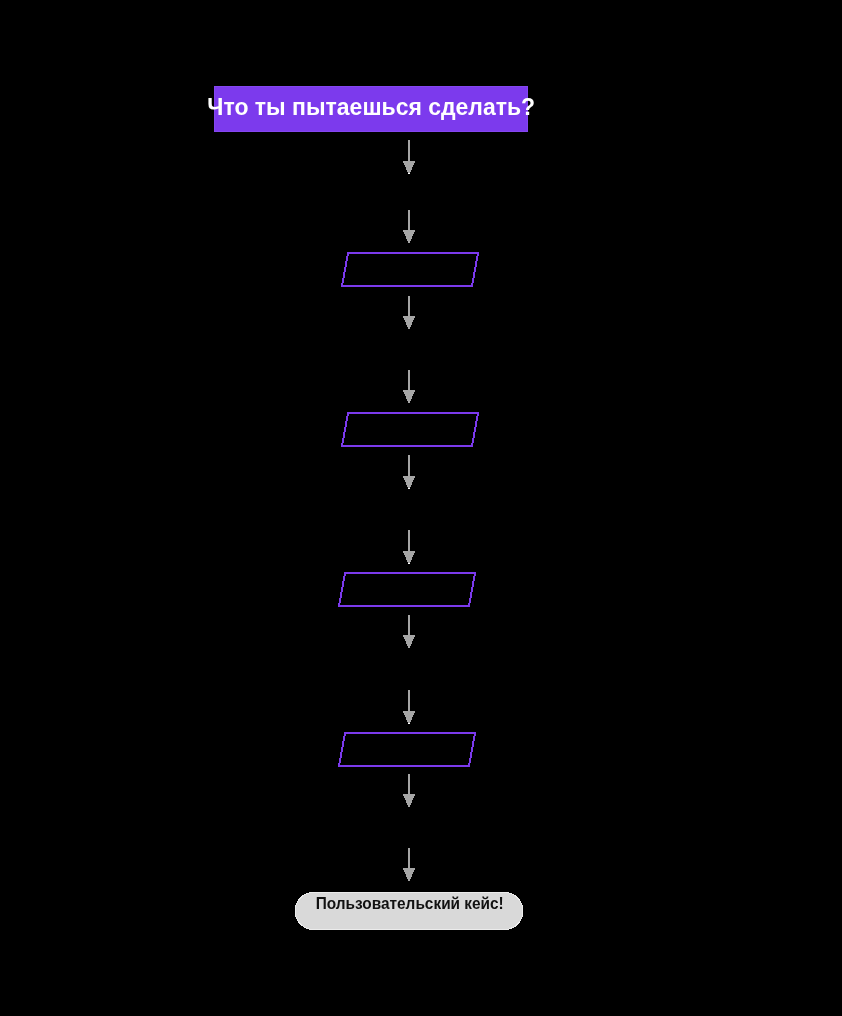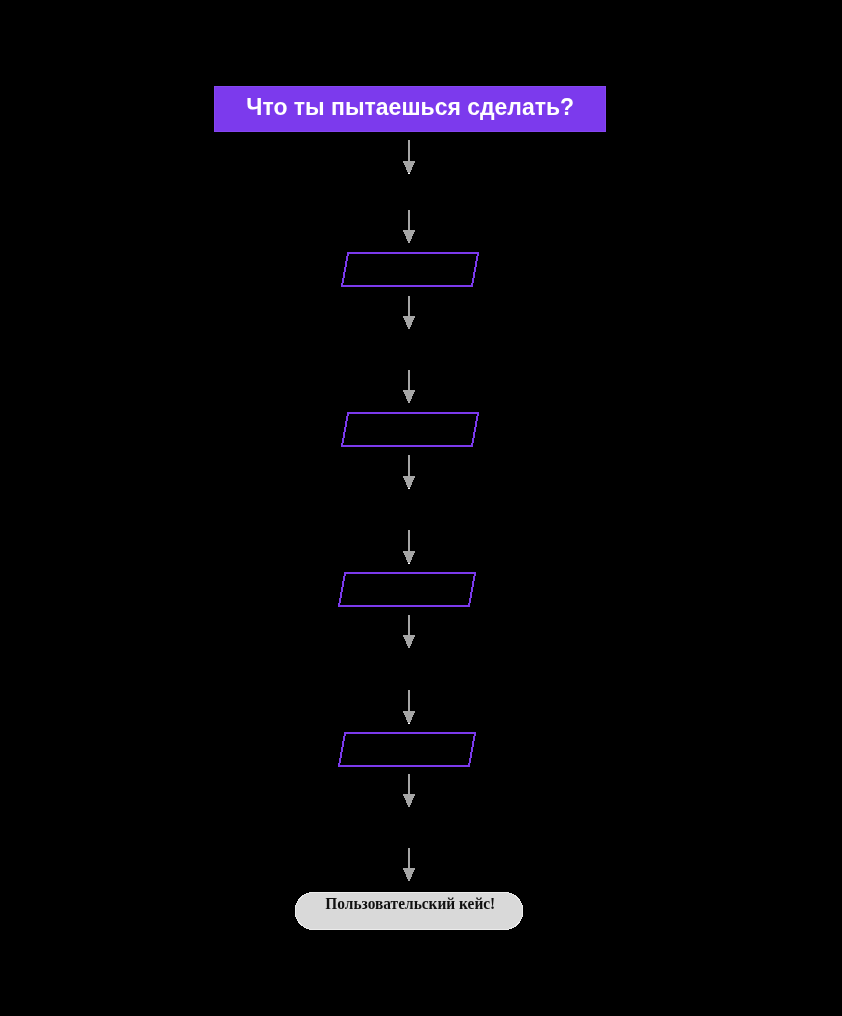--- a/index.html
+++ b/index.html
@@ -122,25 +122,25 @@
       </g>
     <g id="shapes">
         <polygon points="348,253.2 478,253.2 472,286.2 342,286.2" fill="none" stroke="#7c3aed" stroke-width="2"></polygon>
         <polygon points="348,413.2 478,413.2 472,446.2 342,446.2" fill="none" stroke="#7c3aed" stroke-width="2"></polygon>
         <polygon points="345,573.2 475,573.2 469,606.2 339,606.2" fill="none" stroke="#7c3aed" stroke-width="2"></polygon>
         <polygon points="345,733.2 475,733.2 469,766.2 339,766.2" fill="none" stroke="#7c3aed" stroke-width="2"></polygon>
         <path d="M313.6,892.4 L504.4,892.4 A18.6,18.6 0 0 1 504.4,929.6 L313.6,929.6 A18.6,18.6 0 0 1 313.6,892.4 Z" fill="#d9d9d9" stroke="#ececec" stroke-width="1"></path>
       </g>
   </svg>
 
-  <div class="node-title-box" style="left: 214px; top: 86px; width: 392px; height: 46px; background: rgb(124, 58, 237);">
+  <div class="node-title-box" style="left: 214px; top: 86px; width: 314px; height: 46px; background: rgb(124, 58, 237);">
     <span class="node-title-label">Что ты пытаешься сделать?</span>
   </div>
 
-  <div class="node-pill" style="left: 295px; top: 892.4px; width: 228px; height: 23px; font-family: Liberation Serif, serif;">
+  <div class="node-pill" style="left: 295px; top: 892.4px; width: 228px; height: 23px;">
     <span class="node-pill-label">Пользовательский кейс!</span>
   </div>
 
   <div id="step-labels">
       <div class="node-step-label" style="left: 342px; top: 253.2px; width: 130px; height: 33px;"></div>
       <div class="node-step-label" style="left: 342px; top: 413.2px; width: 130px; height: 33px;"></div>
       <div class="node-step-label" style="left: 339px; top: 573.2px; width: 130px; height: 33px;"></div>
       <div class="node-step-label" style="left: 339px; top: 733.2px; width: 130px; height: 33px;"></div>
     </div>
 

